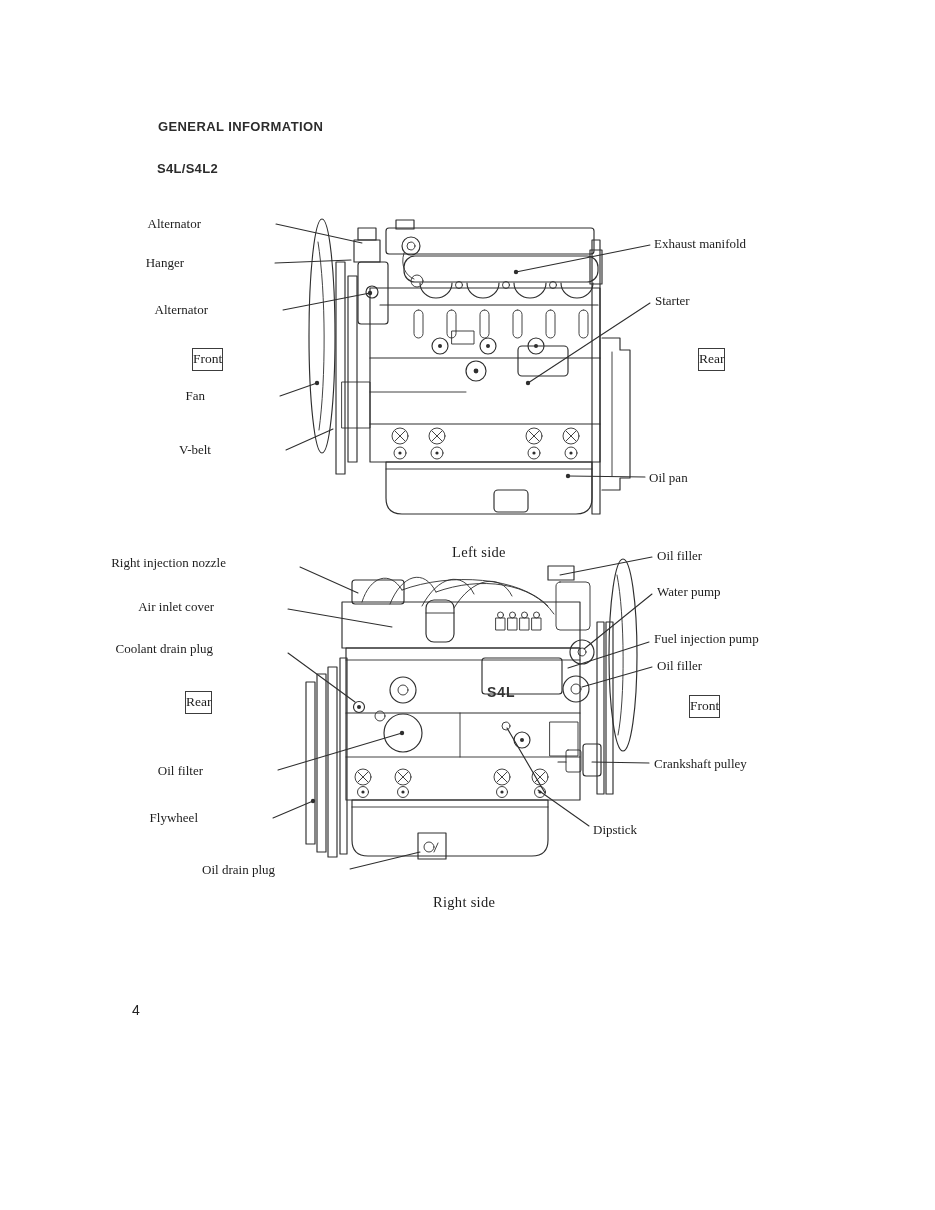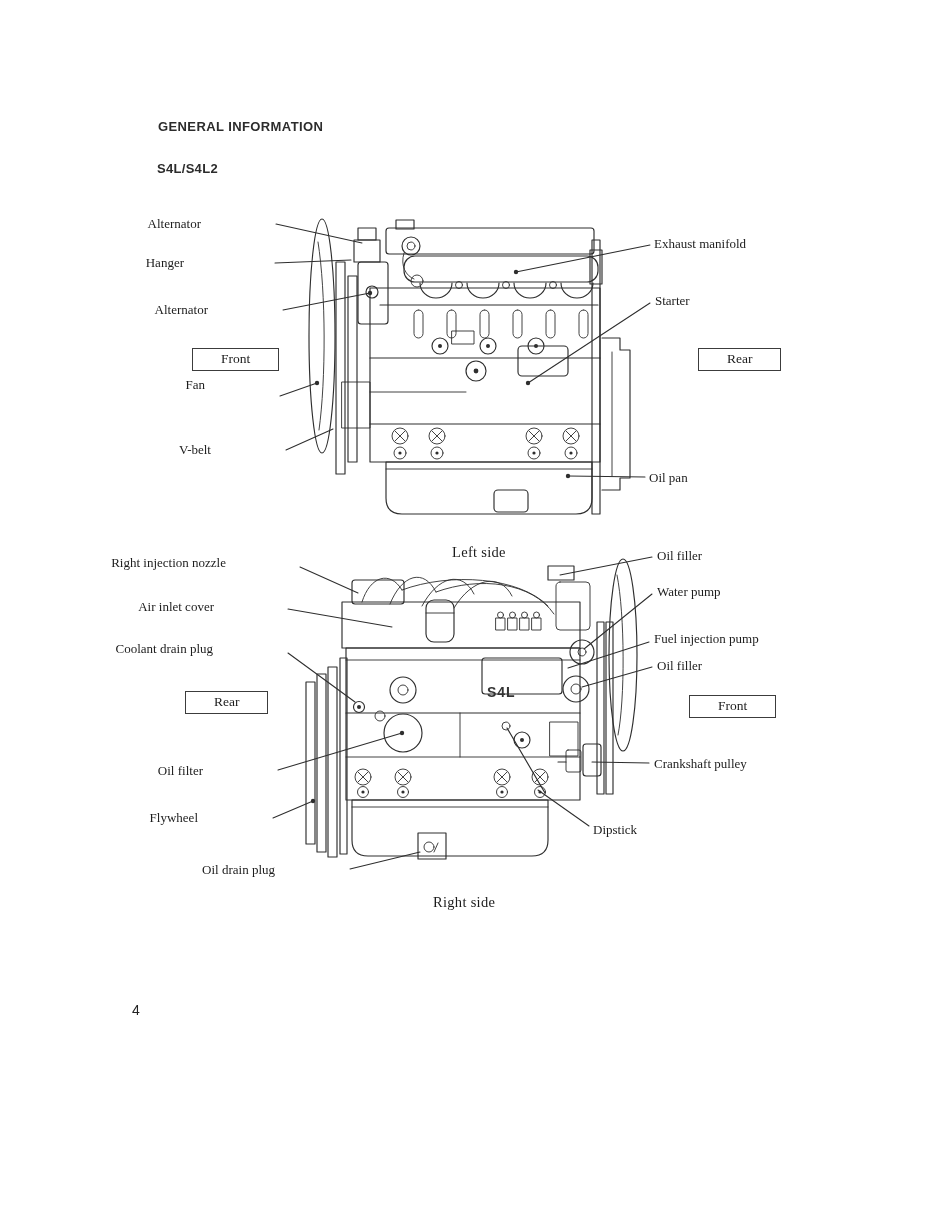--- a/index.html
+++ b/index.html
@@ -1,21 +1,21 @@
 <!DOCTYPE html>
 <html><head>
 <meta charset="utf-8">
 <style>
   html,body{margin:0;padding:0;background:#ffffff;}
   .page{position:relative;width:864px;height:1210px;background:#fff;overflow:hidden;
         font-family:"Liberation Serif",serif;color:#1d1d1d;}
   .art{position:absolute;left:0;top:0;}
   .art *{vector-effect:non-scaling-stroke;}
   .lab{position:absolute;font-size:13px;line-height:1.1;white-space:nowrap;color:#1c1c1c;}
-  .obox{position:absolute;border:1.4px solid #3c3c3c;padding:3px 28px 4px;font-size:13.5px;
+  .obox{position:absolute;border:1.4px solid #3c3c3c;padding:3px 0 4px;font-size:13.5px;
         line-height:1;white-space:nowrap;color:#1c1c1c;background:#fff;}
   .cap{position:absolute;font-size:14.5px;letter-spacing:.3px;color:#1b1b1b;white-space:nowrap;margin-top:17px;}
   .hdr{position:absolute;font-family:"Liberation Sans",sans-serif;font-weight:bold;
        font-size:13px;letter-spacing:.4px;color:#2c2c2c;white-space:nowrap;}
   .model{position:absolute;font-family:"Liberation Sans",sans-serif;font-weight:bold;
        font-size:13px;letter-spacing:.3px;color:#2c2c2c;white-space:nowrap;}
   .pagenum{position:absolute;font-family:"Liberation Sans",sans-serif;font-size:14px;color:#222;}
   .marking{position:absolute;font-family:"Liberation Sans",sans-serif;font-weight:bold;
        font-size:14px;letter-spacing:1px;color:#333;white-space:nowrap;}
 </style>
@@ -247,21 +247,21 @@
     </g>
   </svg>
 
   <div class="hdr" style="left:158px;top:119px">GENERAL INFORMATION</div>
   <div class="model" style="left:157px;top:161px">S4L/S4L2</div>
 
   <div class="lab" style="right:663px;top:217px;text-align:right">Alternator</div>
   <div class="lab" style="right:680px;top:256px;text-align:right">Hanger</div>
   <div class="lab" style="right:656px;top:303px;">Alternator</div>
   <div class="obox" style="left:192px;top:348px">Front</div>
-  <div class="lab" style="right:659px;top:378px;">Fan</div>
+  <div class="lab" style="right:659px;top:389px;">Fan</div>
   <div class="lab" style="right:653px;top:443px;text-align:right">V-belt</div>
   <div class="lab" style="left:654px;top:237px">Exhaust manifold</div>
   <div class="lab" style="left:655px;top:294px">Starter</div>
   <div class="obox" style="left:698px;top:348px">Rear</div>
   <div class="lab" style="left:649px;top:471px">Oil pan</div>
   <div class="cap" style="left:452px;top:527px">Left side</div>
 
   <div class="lab" style="right:638px;top:556px;text-align:right">Right injection nozzle</div>
   <div class="lab" style="right:650px;top:600px;text-align:right">Air inlet cover</div>
   <div class="lab" style="right:651px;top:642px;text-align:right">Coolant drain plug</div>

